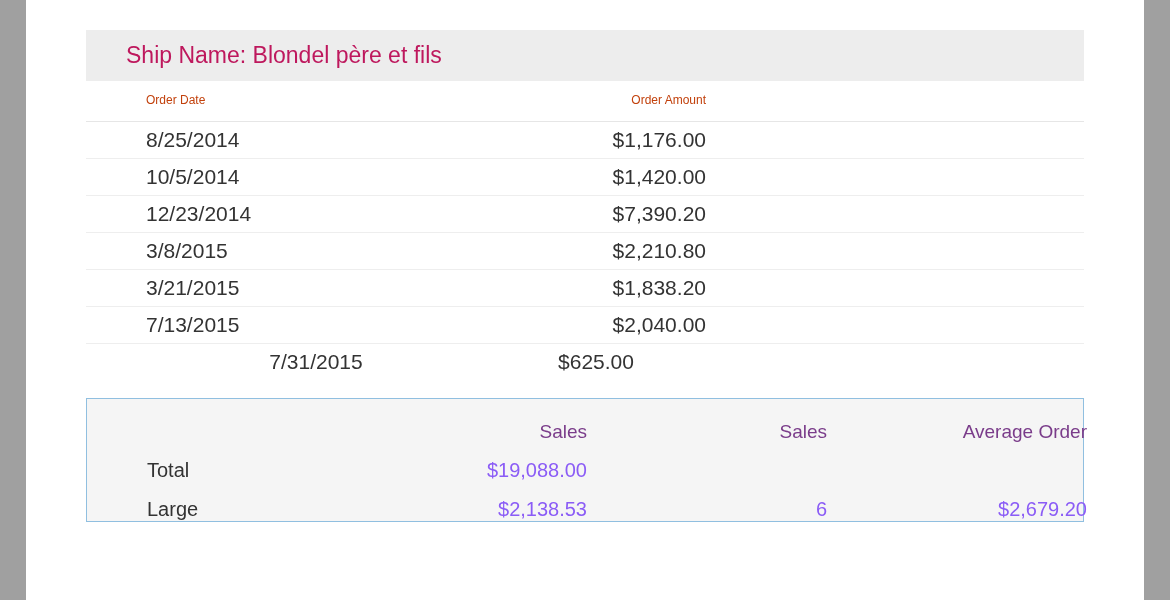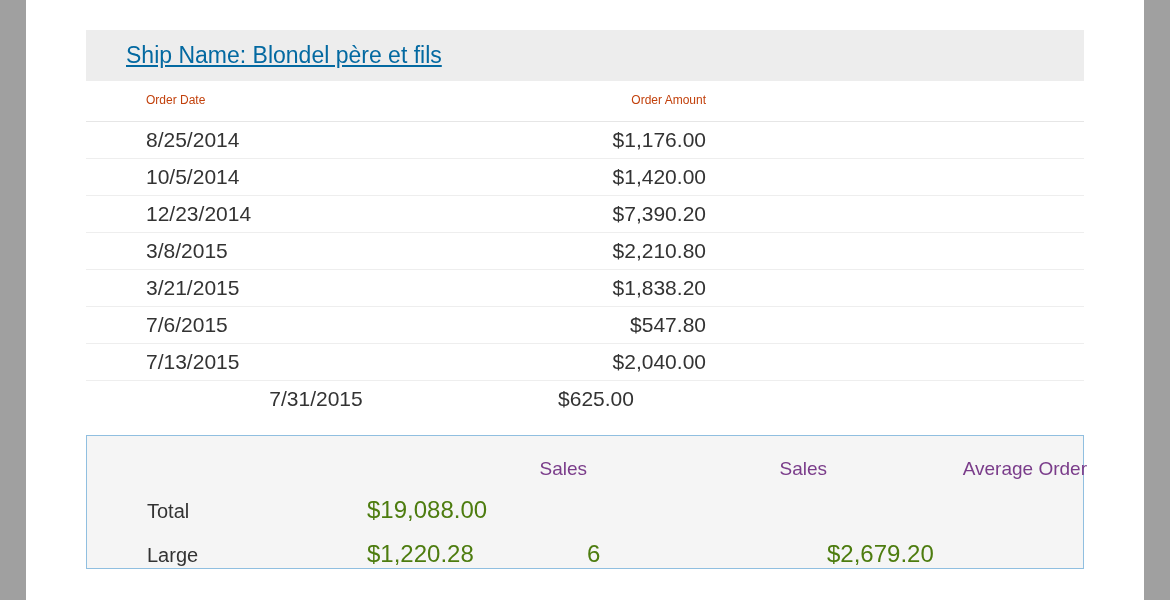--- a/index.html
+++ b/index.html
@@ -14,24 +14,23 @@
     .page {
       background: #ffffff;
       margin: 0 26px;
       height: 100%;
       padding: 30px 60px 0 60px;
     }
     .group-header {
       background: #ededed;
       padding: 12px 0 12px 40px;
       font-size: 23px;
-      color: #0369a1;
+      color: #be185d;
       font-weight: 300;
       margin-bottom: 0;
-      text-decoration: underline;
     }
     .table {
       width: 100%;
       border-collapse: collapse;
     }
     .table thead th {
       text-align: left;
       font-weight: 400;
       font-size: 12px;
       color: #c2410c;
@@ -68,22 +67,23 @@
       padding-left: 60px;
       font-weight: 300;
     }
     .summary-grid .header {
       font-size: 19px;
       color: #7a3c8a;
       text-align: right;
       font-weight: 300;
     }
     .summary-grid .value {
-      font-size: 24px;
-      color: #4d7c0f;
+      font-size: 20px;
+      color: #8b5cf6;
+      text-align: right;
       font-weight: 300;
     }
     .summary-grid .empty {}
   </style>
 </head>
 <body>
 
 <div class="page">
 
   <div class="group-header">
@@ -118,25 +118,20 @@
           <td class="col-date">3/8/2015</td>
           <td class="col-amount">$2,210.80</td>
           <td></td>
         </tr>
         <tr>
           <td class="col-date">3/21/2015</td>
           <td class="col-amount">$1,838.20</td>
           <td></td>
         </tr>
         <tr>
-          <td class="col-date">7/6/2015</td>
-          <td class="col-amount">$547.80</td>
-          <td></td>
-        </tr>
-        <tr>
           <td class="col-date">7/13/2015</td>
           <td class="col-amount">$2,040.00</td>
           <td></td>
         </tr>
         <tr>
           <td class="col-date">7/31/2015</td>
           <td class="col-amount">$625.00</td>
           <td></td>
         </tr>
       </tbody>
@@ -148,19 +143,19 @@
       <div class="header">Sales</div>
       <div class="header">Sales</div>
       <div class="header">Average Order</div>
 
       <div class="label">Total</div>
       <div class="value">$19,088.00</div>
       <div class="value empty"></div>
       <div class="value empty"></div>
 
       <div class="label">Large</div>
-      <div class="value">$1,220.28</div>
+      <div class="value">$2,138.53</div>
       <div class="value">6</div>
       <div class="value">$2,679.20</div>
     </div>
   </div>
 
 </div>
 
 </body></html>

